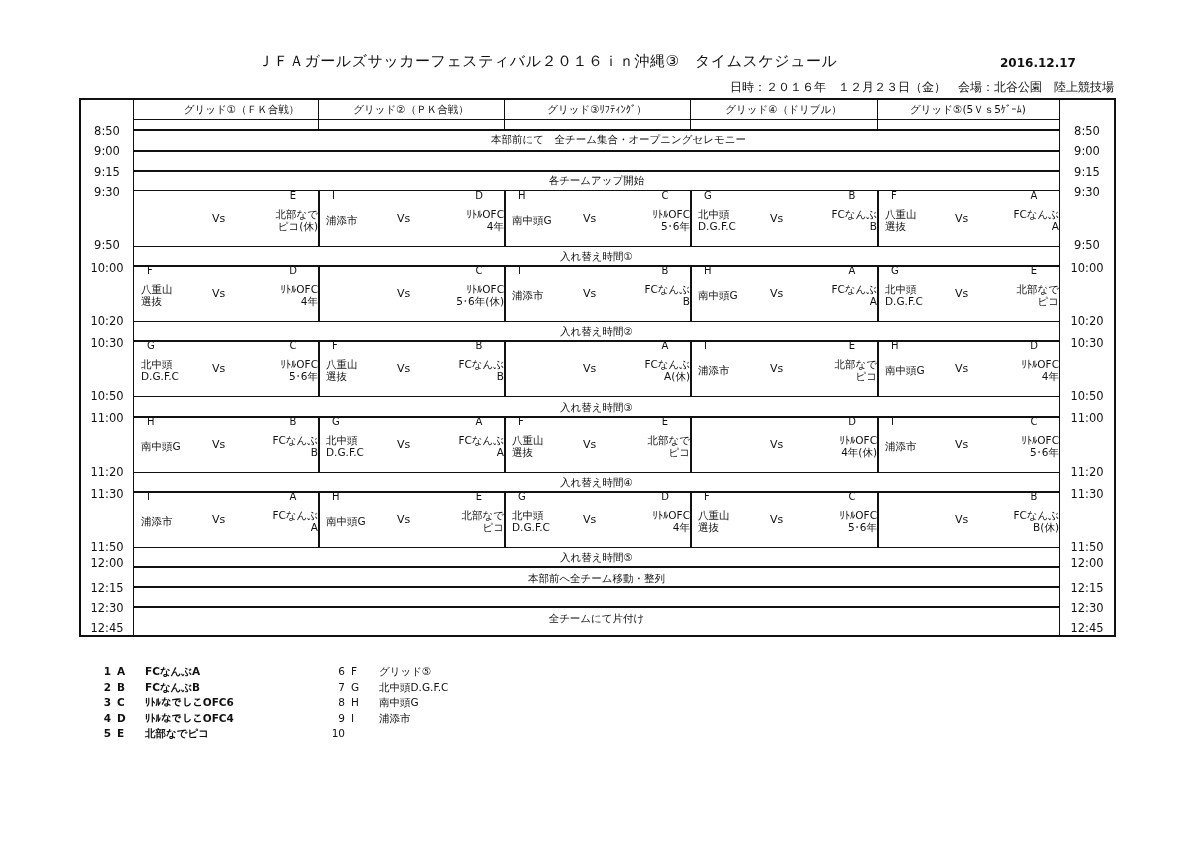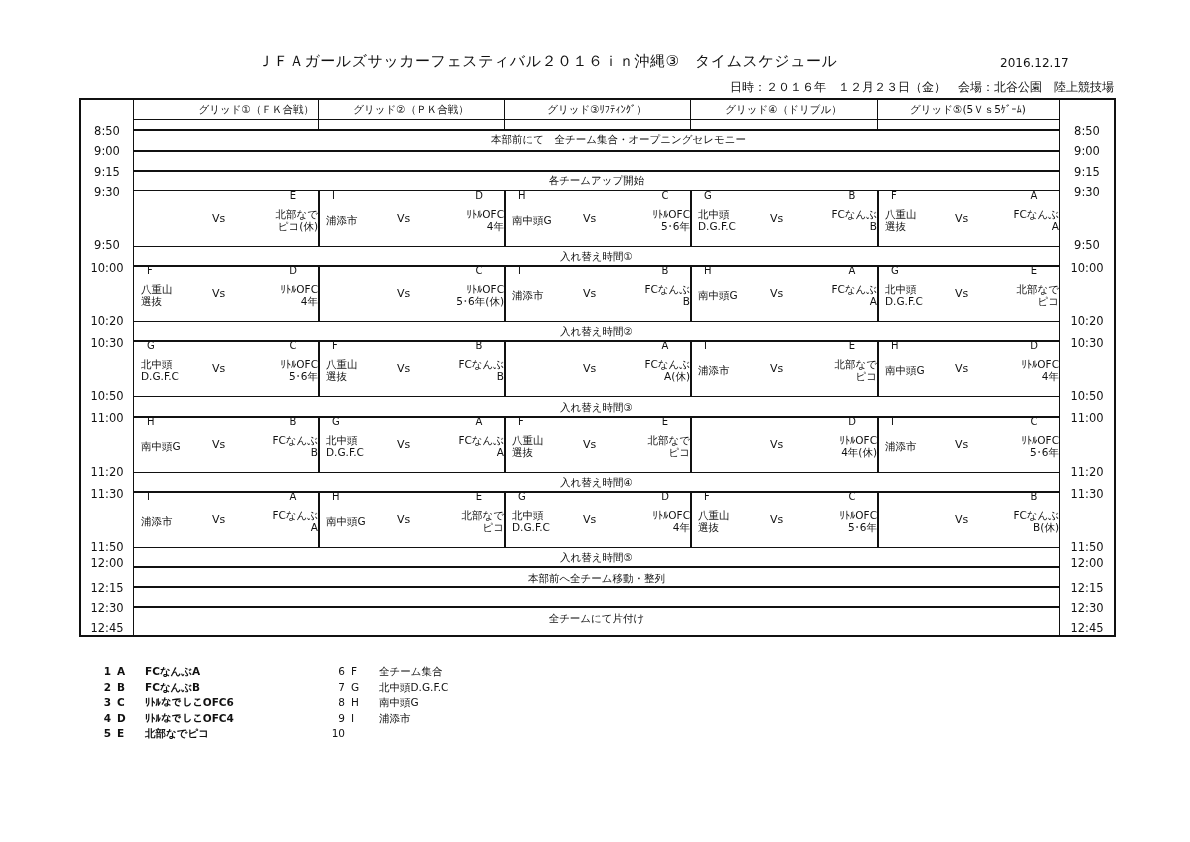--- a/index.html
+++ b/index.html
@@ -1,19 +1,19 @@
 <!DOCTYPE html>
 <html><head>
 <meta charset="utf-8">
 <style>
   html, body { margin:0; padding:0; background:#ffffff; }
   body { width:1190px; height:842px; position:relative; font-family:"DejaVu Sans", sans-serif; color:#111; overflow:hidden; }
   .abs { position:absolute; }
   .title { left:258px; top:52px; font-size:15px; letter-spacing:0.5px; white-space:nowrap; }
-  .docdate { left:1000px; top:56px; font-size:12px; }
+  .docdate { left:1000px; top:56px; font-size:12px;font-weight:bold; }
   .eventinfo { left:730px; top:79px; font-size:12px; white-space:nowrap; }
   .table { left:79px; top:98px; width:1037px; height:539px; border:2.5px solid #111; box-sizing:border-box; }
   .tcol { position:absolute; top:0; bottom:0; }
   .tcol.left { left:0; width:52px; border-right:1.5px solid #111; }
   .tcol.right { right:0; width:54px; border-left:1.5px solid #111; }
   .timelabel { position:absolute; font-size:11.5px; width:100%; text-align:center; line-height:13px; }
   .hline { position:absolute; left:52px; right:54px; height:0; border-top:1px solid #111; }
   .hline.thick { border-top:2.5px solid #111; }
   .vline { position:absolute; width:0; border-left:1.5px solid #111; }
   .hdr { position:absolute; top:0; height:19px; font-size:10.5px; line-height:19px; text-align:center; white-space:nowrap; }
@@ -66,21 +66,21 @@
       <div class="timelabel" style="top:290px;">10:50</div>
       <div class="timelabel" style="top:312px;">11:00</div>
       <div class="timelabel" style="top:366px;">11:20</div>
       <div class="timelabel" style="top:388px;">11:30</div>
       <div class="timelabel" style="top:441px;">11:50</div>
       <div class="timelabel" style="top:457px;">12:00</div>
       <div class="timelabel" style="top:482px;">12:15</div>
       <div class="timelabel" style="top:502px;">12:30</div>
       <div class="timelabel" style="top:522px;">12:45</div>
     </div>
-<div class="hdr" style="left:48px; width:185px;text-align:right;">グリッド①（ＦＫ合戦）</div>
+<div class="hdr" style="left:68px; width:185px;">グリッド①（ＦＫ合戦）</div>
     <div class="hdr" style="left:237px; width:186px;">グリッド②（ＰＫ合戦）</div>
     <div class="hdr" style="left:423px; width:186px;">グリッド③ﾘﾌﾃｨﾝｸﾞ）</div>
     <div class="hdr" style="left:609px; width:187px;">グリッド④（ドリブル）</div>
     <div class="hdr" style="left:796px; width:182px;">グリッド⑤(5Ｖｓ5ｹﾞｰﾑ)</div>
     <div class="hline" style="top:19px;"></div>
     <div class="hline thick" style="top:29px;"></div>
     <div class="hline thick" style="top:50px;"></div>
     <div class="hline thick" style="top:70px;"></div>
     <div class="hline" style="top:90px;"></div>
     <div class="hline" style="top:146px;"></div>
@@ -331,18 +331,18 @@
   </div>
 
 <div class="abs" style="left:93px; top:664px;font-weight:bold;" id="leg1">
     <div class="legend"><span class="num">1</span><span class="code">A</span><span class="name">FCなんぶA</span></div>
     <div class="legend"><span class="num">2</span><span class="code">B</span><span class="name">FCなんぶB</span></div>
     <div class="legend"><span class="num">3</span><span class="code">C</span><span class="name">ﾘﾄﾙなでしこOFC6</span></div>
     <div class="legend"><span class="num">4</span><span class="code">D</span><span class="name">ﾘﾄﾙなでしこOFC4</span></div>
     <div class="legend"><span class="num">5</span><span class="code">E</span><span class="name">北部なでピコ</span></div>
   </div>
 <div class="abs" style="left:327px; top:664px;" id="leg2">
-    <div class="legend"><span class="num">6</span><span class="code">F</span><span class="name">全チーム集合</span></div>
+    <div class="legend"><span class="num">6</span><span class="code">F</span><span class="name">グリッド⑤</span></div>
     <div class="legend"><span class="num">7</span><span class="code">G</span><span class="name">北中頭D.G.F.C</span></div>
     <div class="legend"><span class="num">8</span><span class="code">H</span><span class="name">南中頭G</span></div>
     <div class="legend"><span class="num">9</span><span class="code">I</span><span class="name">浦添市</span></div>
     <div class="legend"><span class="num">10</span><span class="code"></span><span class="name"></span></div>
   </div>
 
 </body></html>

